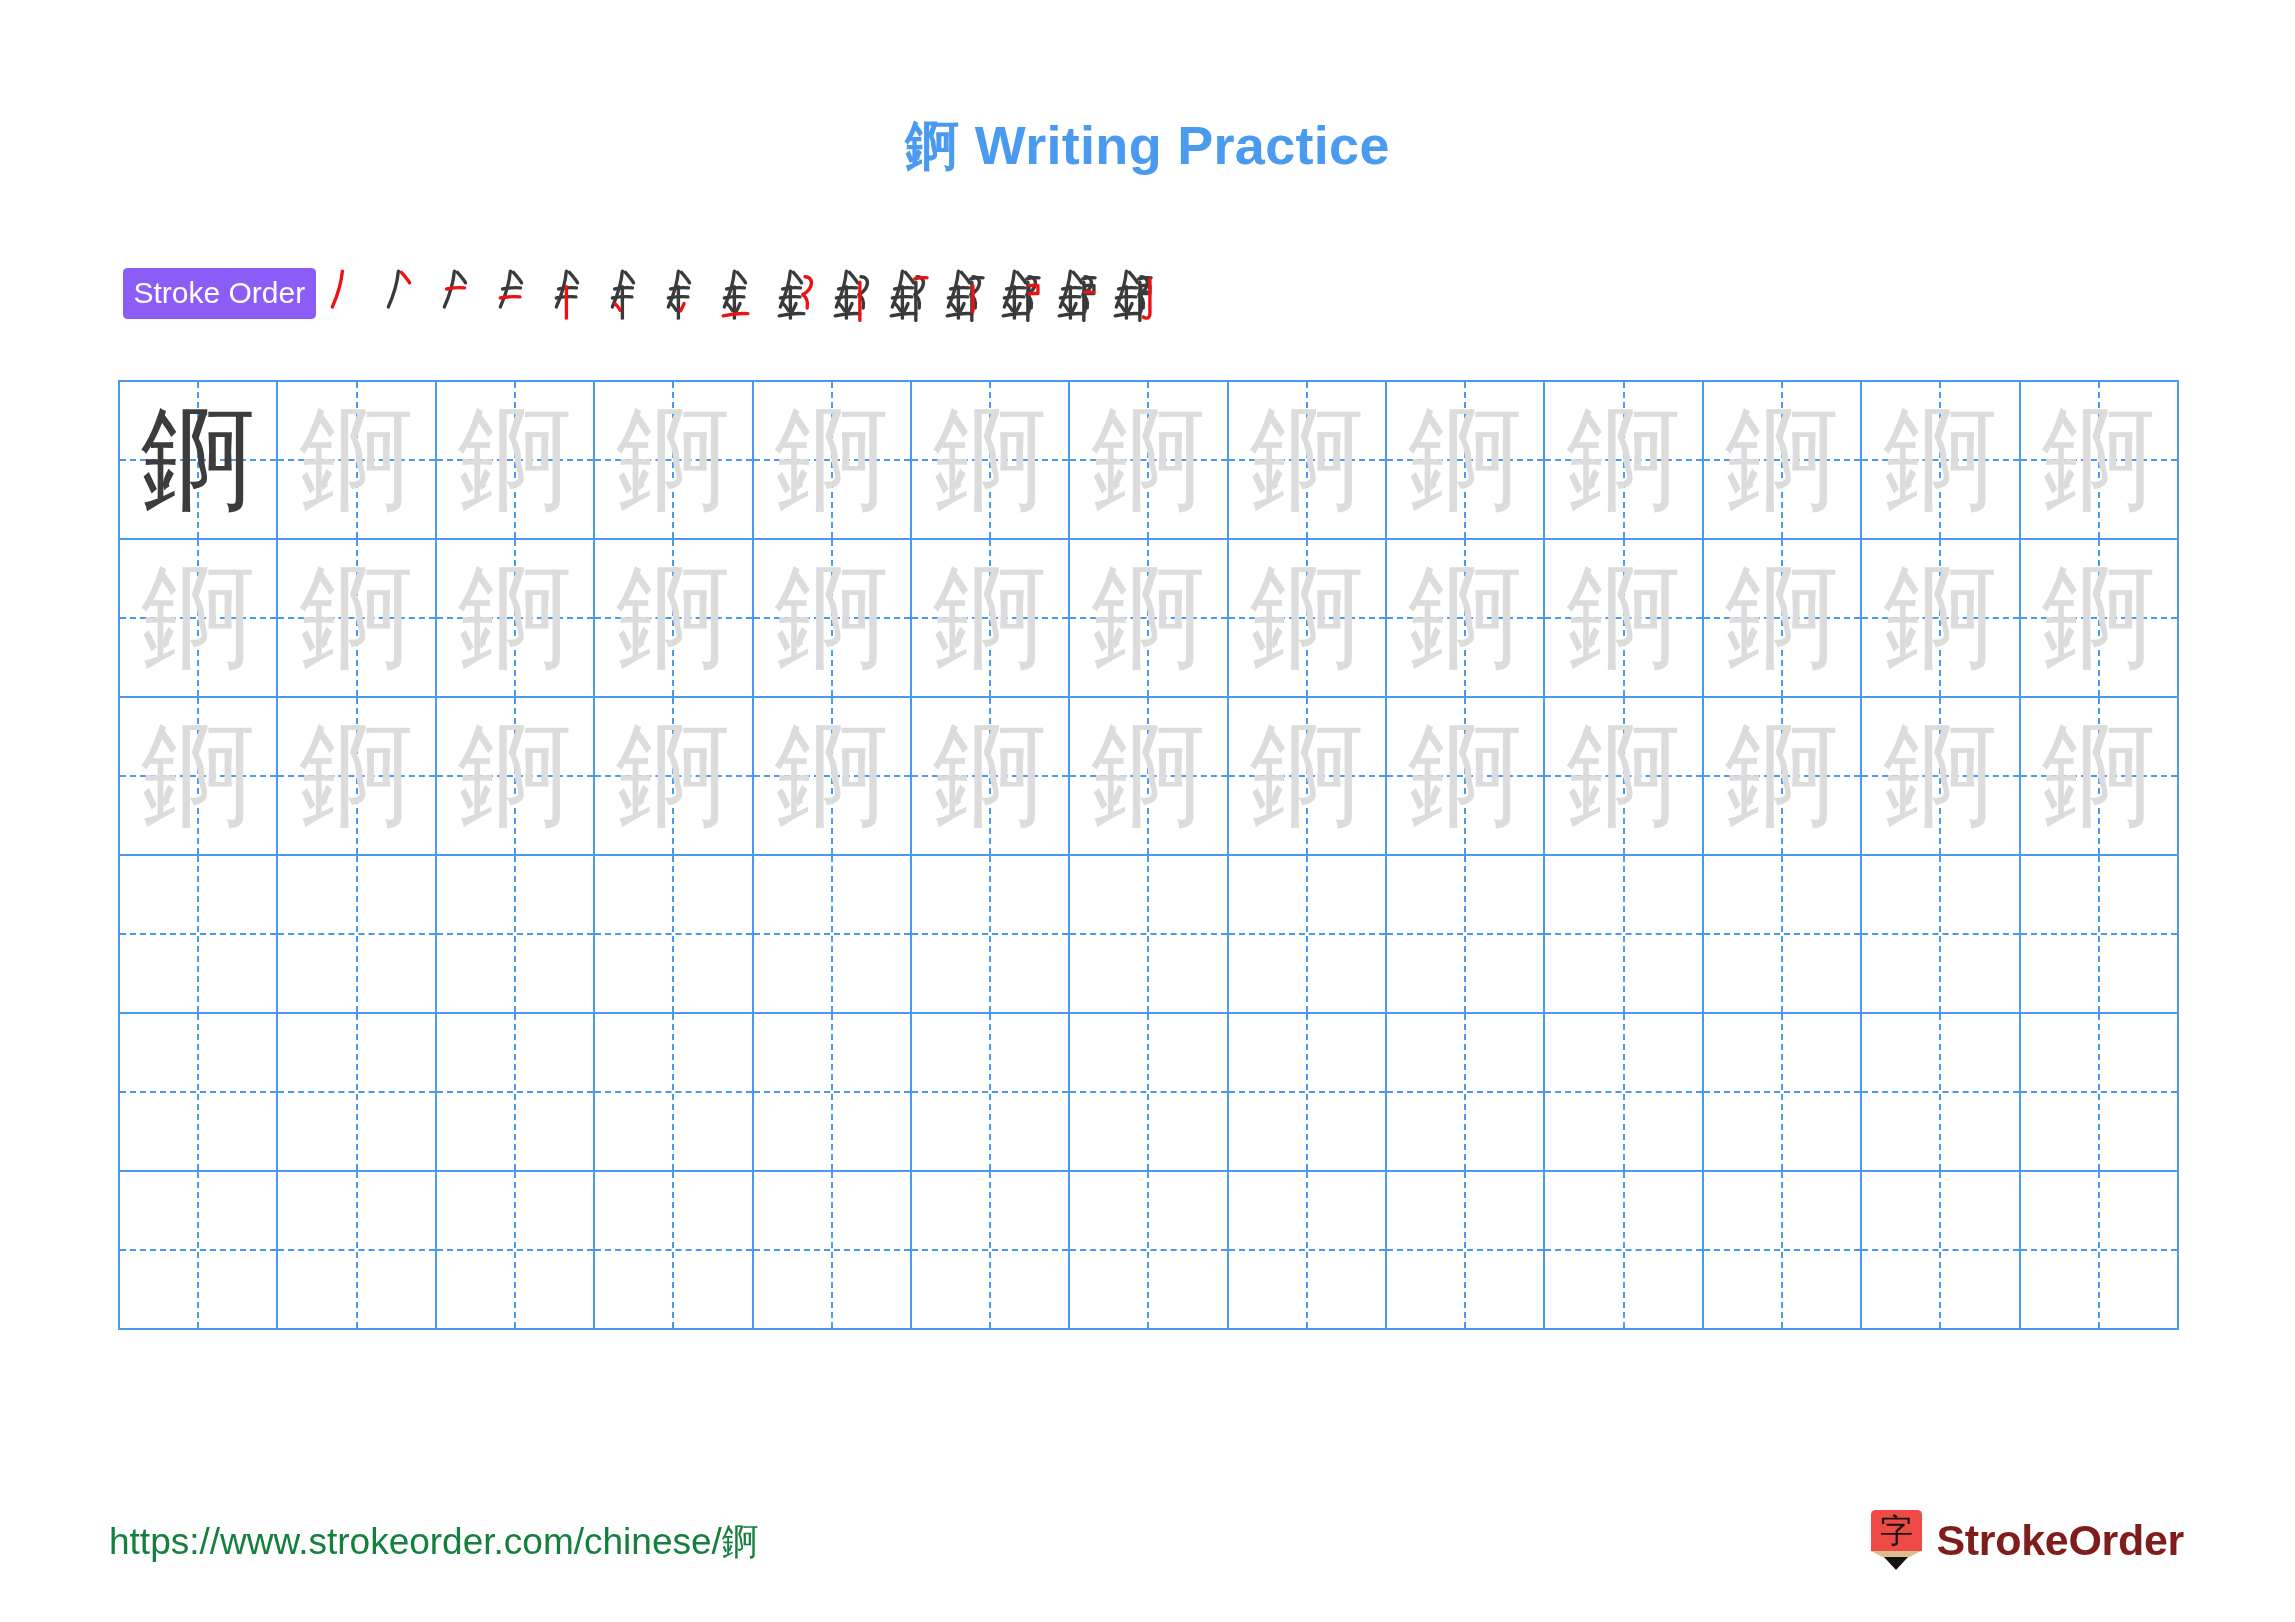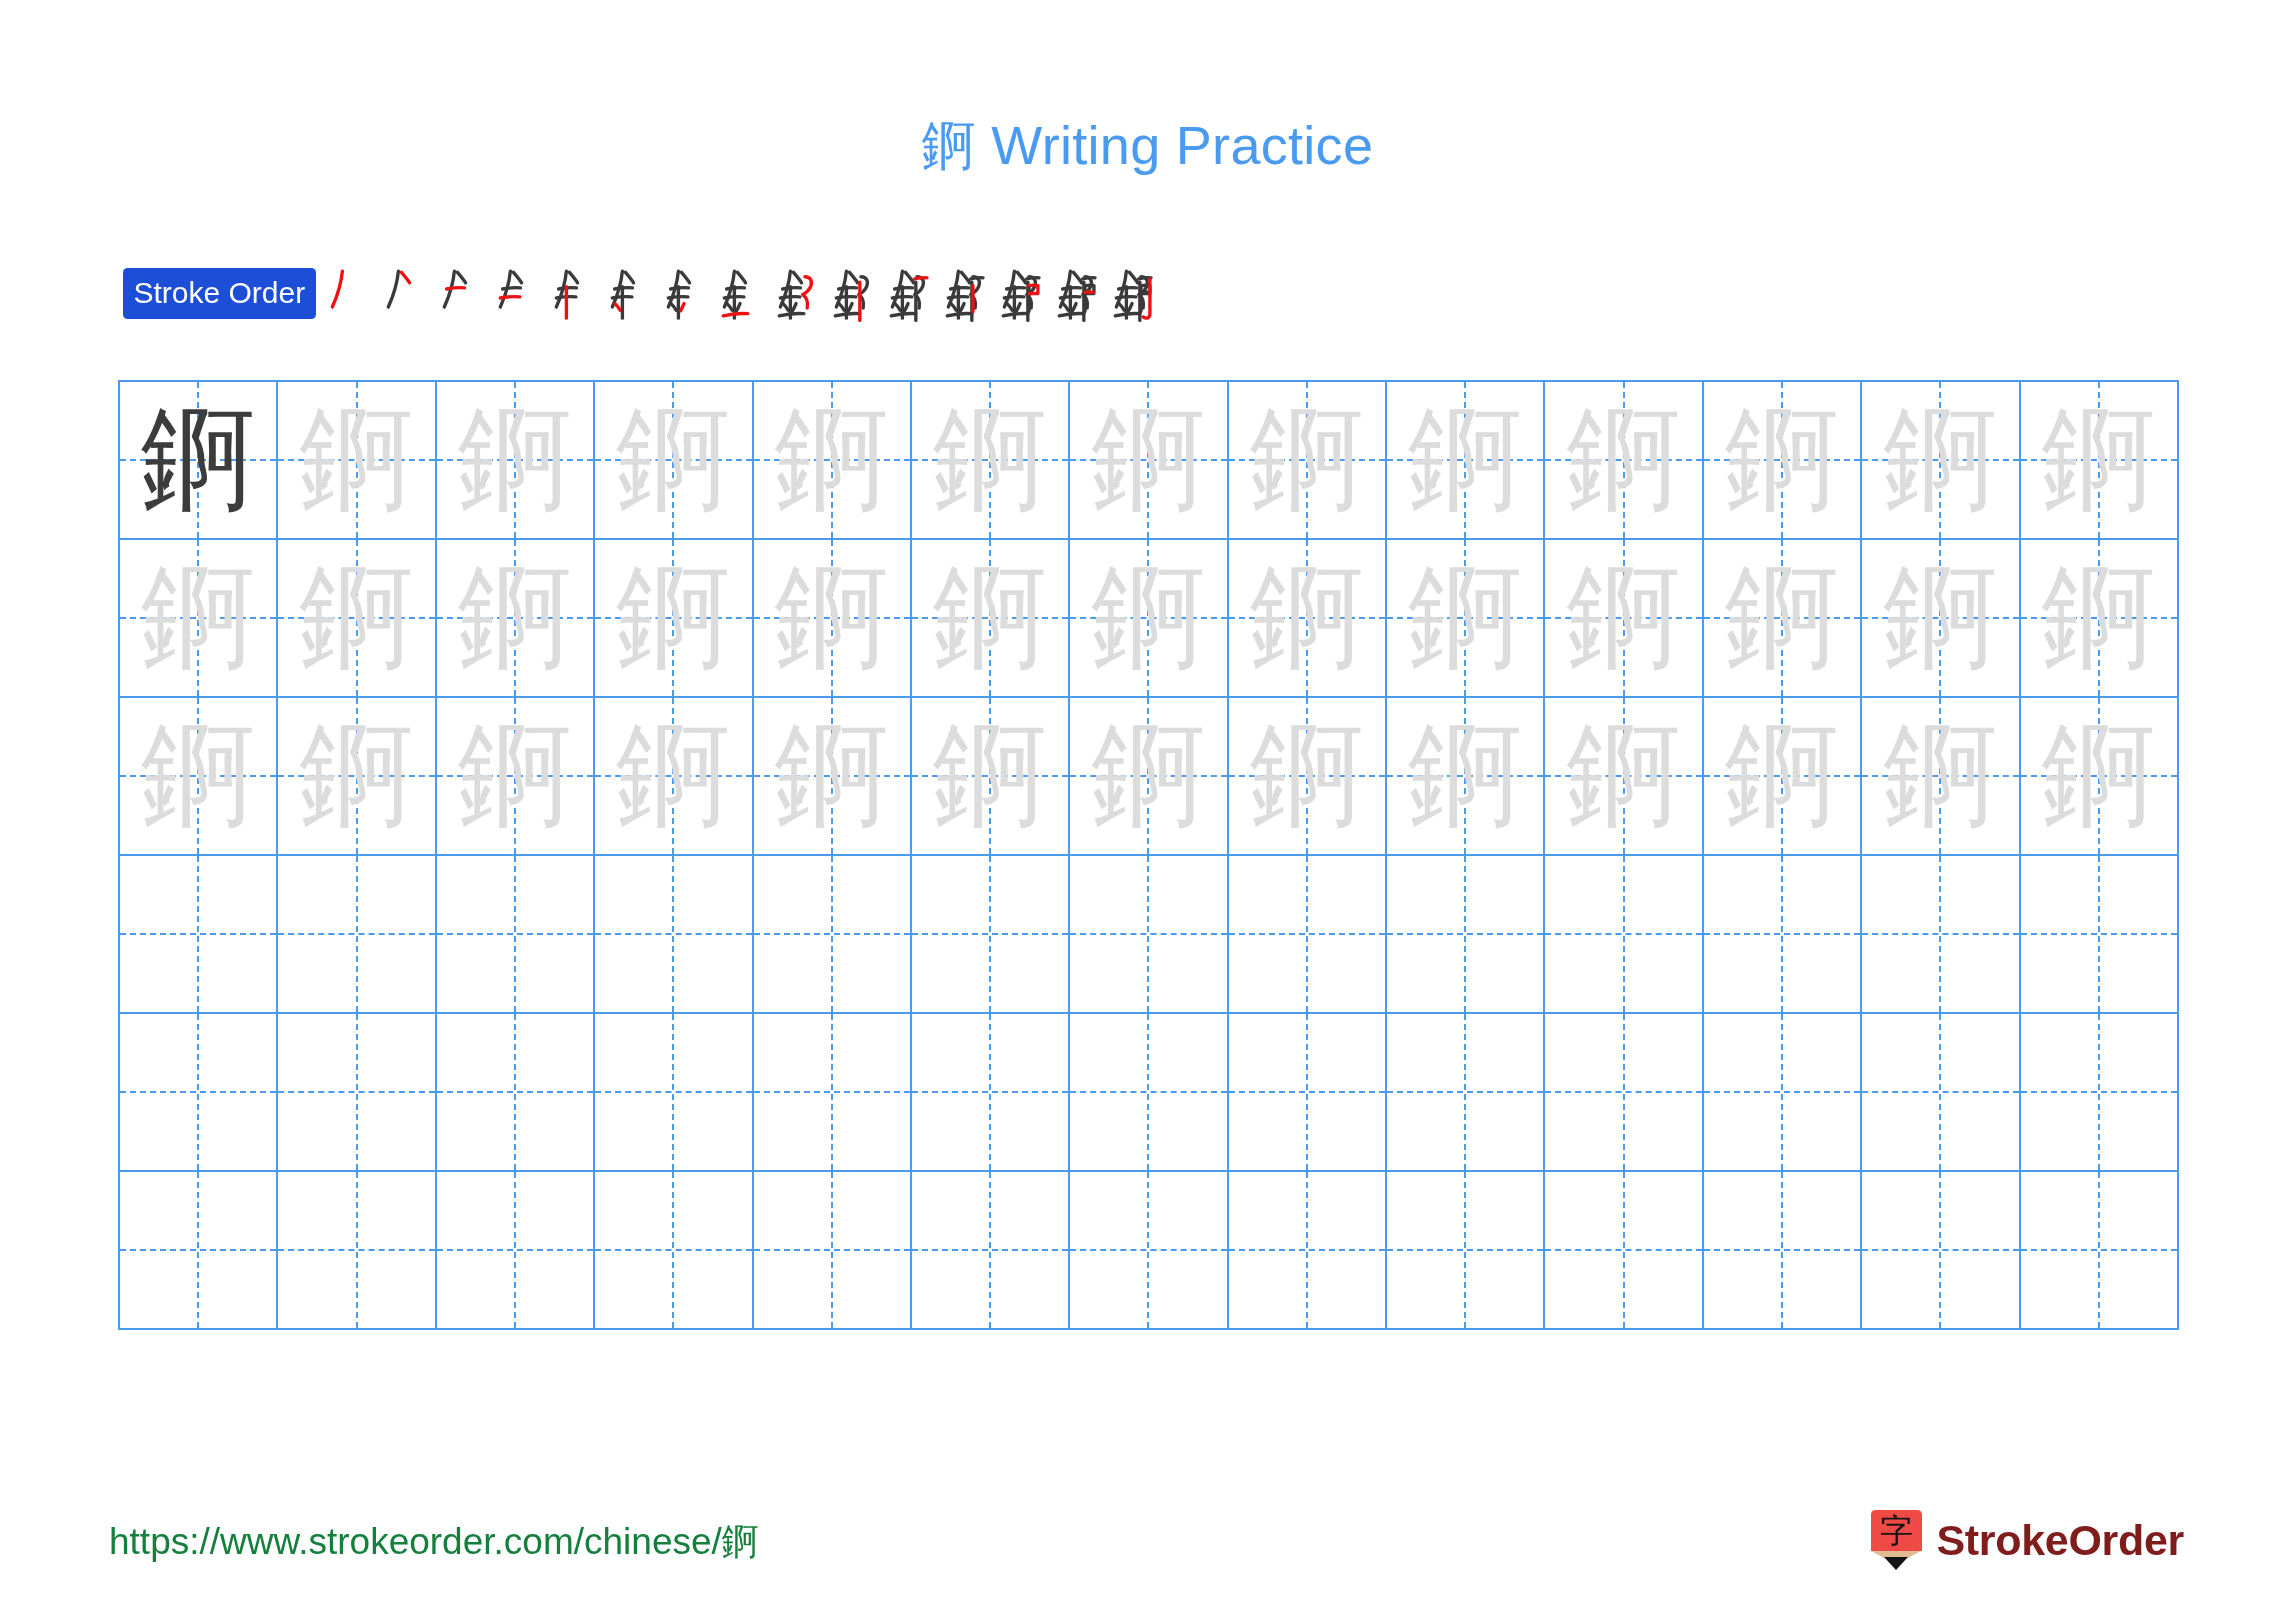--- a/index.html
+++ b/index.html
@@ -16,41 +16,41 @@
   }
 
   
   #page-title {
     position: absolute;
     left: 0;
     top: 110px;
     width: 2295px;
     text-align: center;
     font-size: 54px;
-    font-weight: 400;
+    font-weight: 700;
     color: #4a9af0;
     letter-spacing: 0.3px;
     white-space: nowrap;
   }
   #page-title .title-char {
     font-family: "DejaVu Sans", sans-serif;
   }
 
   
   #stroke-order-row {
     position: absolute;
     left: 123px;
     top: 254px;
     width: 2061px;
     height: 79px;
     display: flex;
     align-items: center;
   }
   #stroke-order-badge {
-    background: #1d4ed8;
+    background: #8b5cf6;
     color: #ffffff;
     font-size: 30px;
     line-height: 1;
     padding: 9.2px 10.5px 11px 10.5px;
     border-radius: 4.6px;
     white-space: nowrap;
     flex: 0 0 auto;
     margin-right: 3.9px;
   }
   #stroke-frames {

